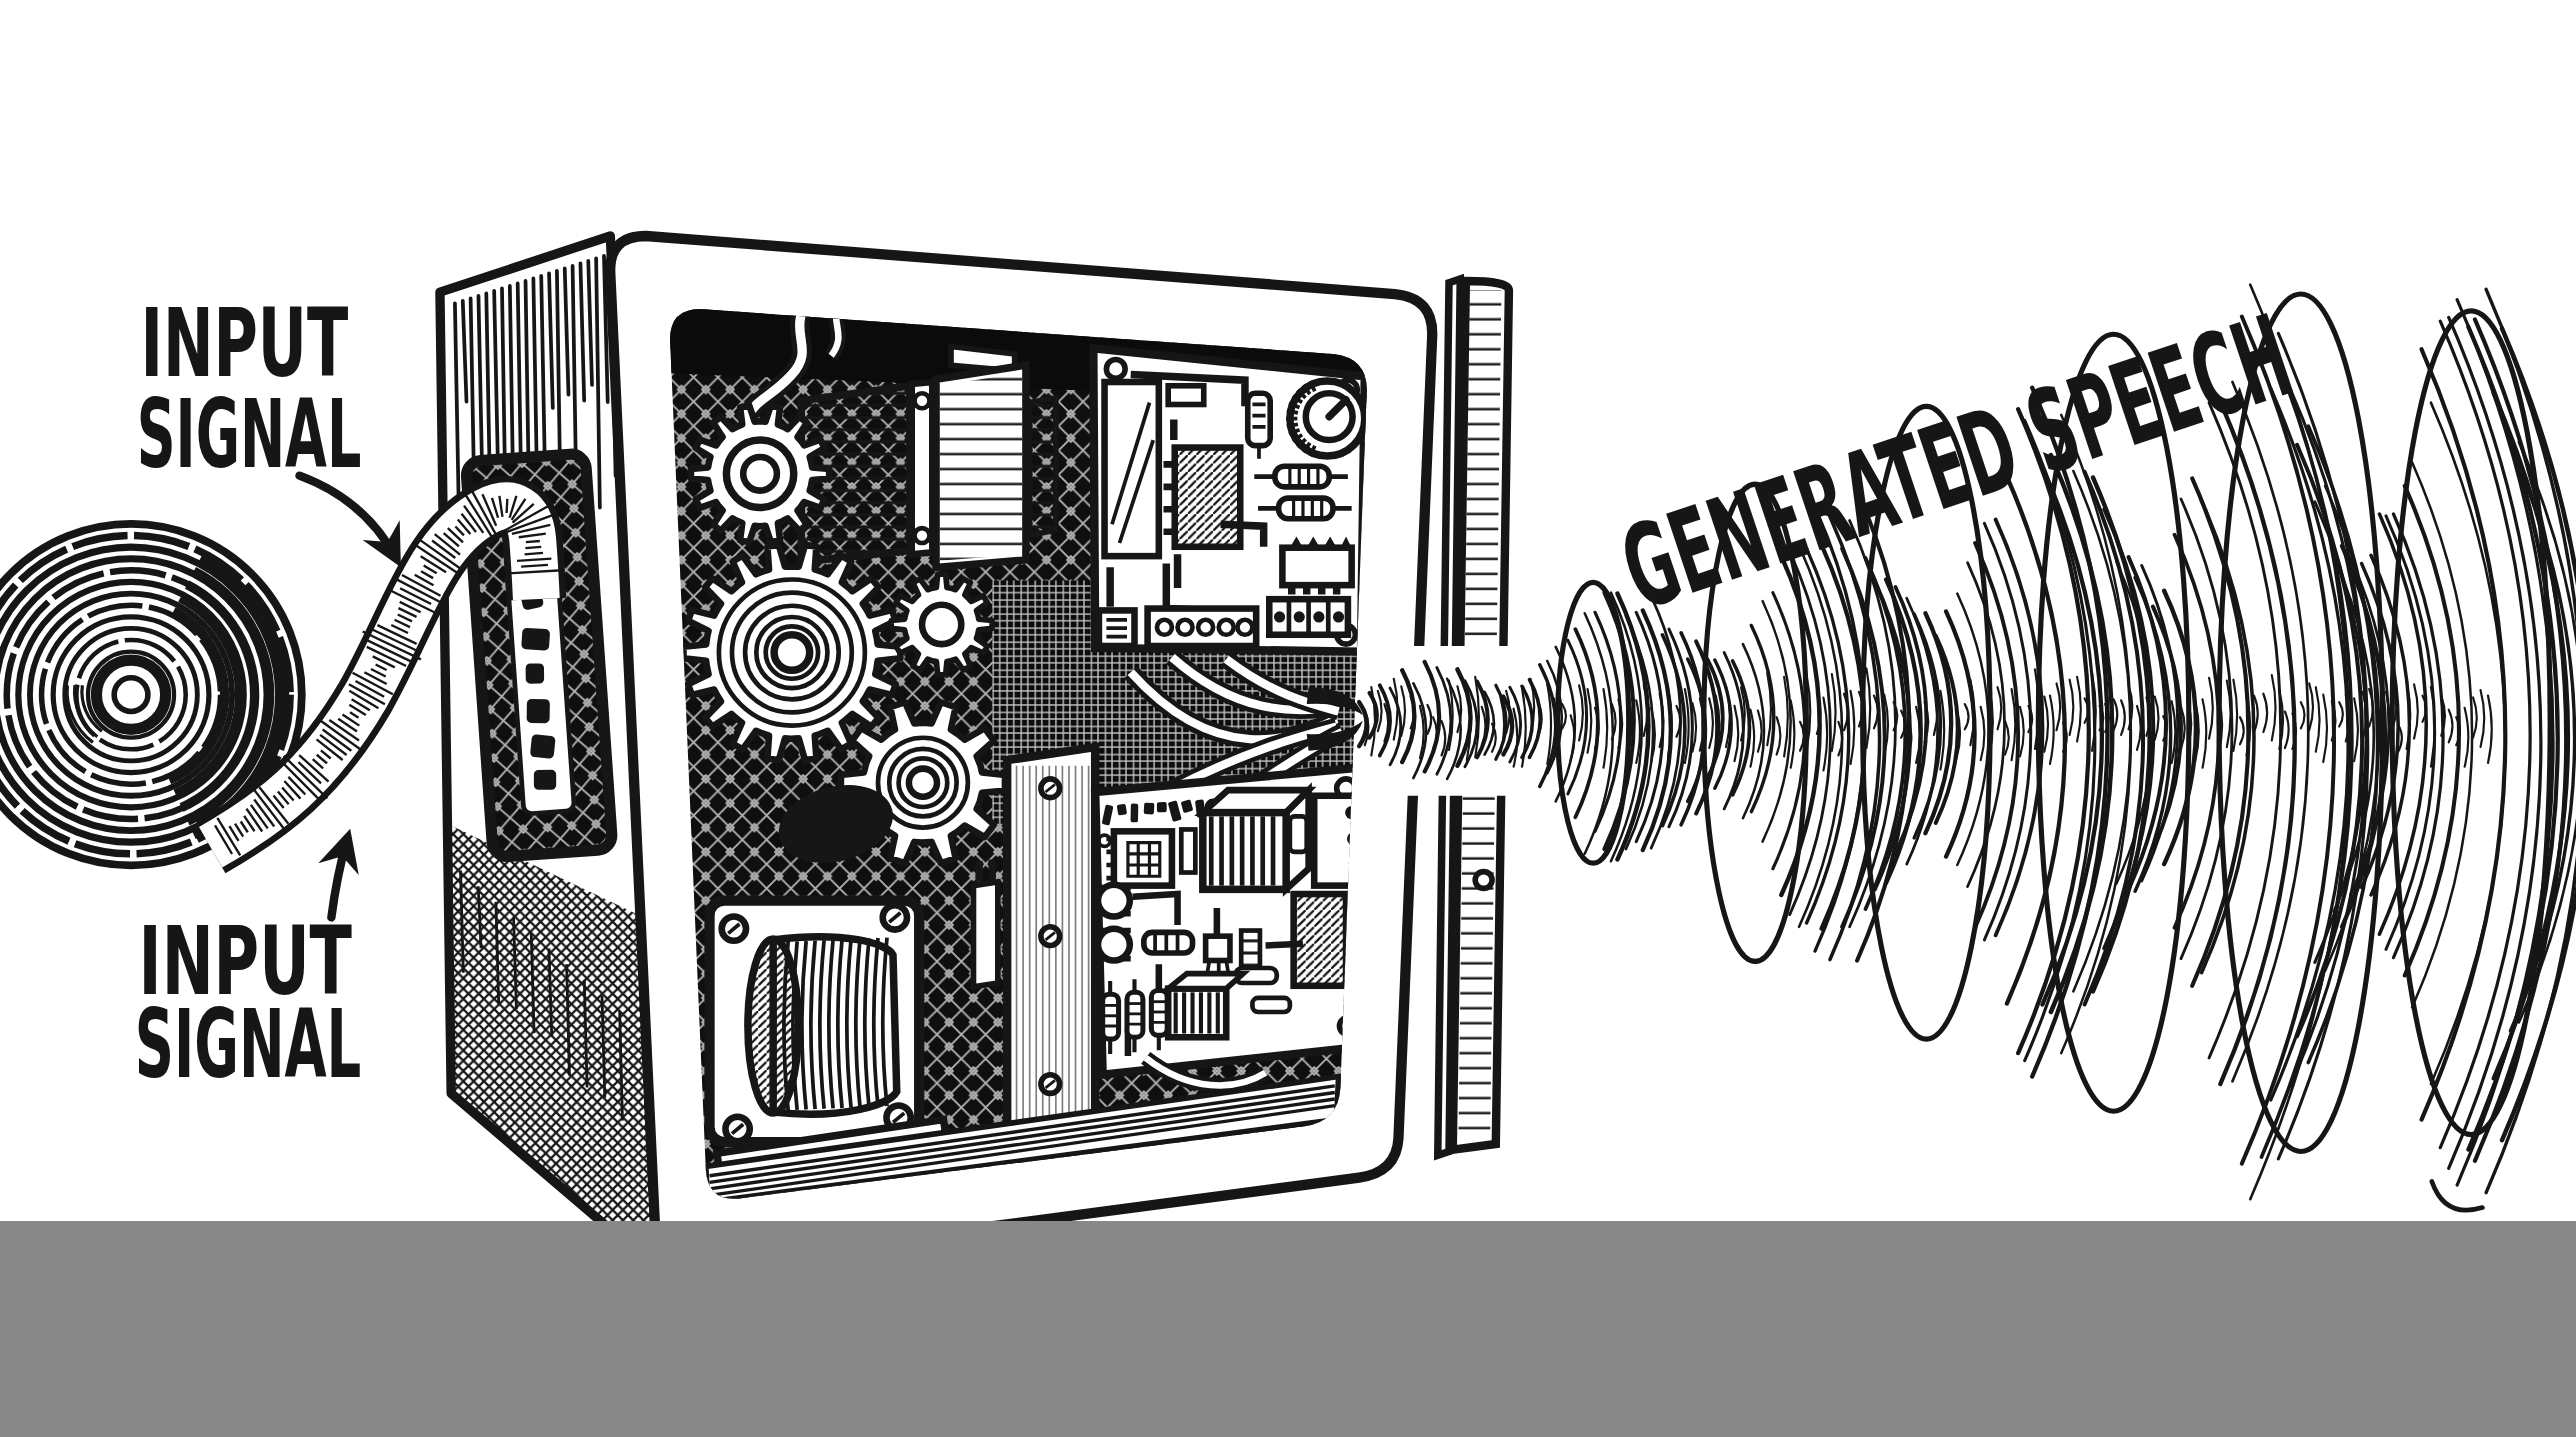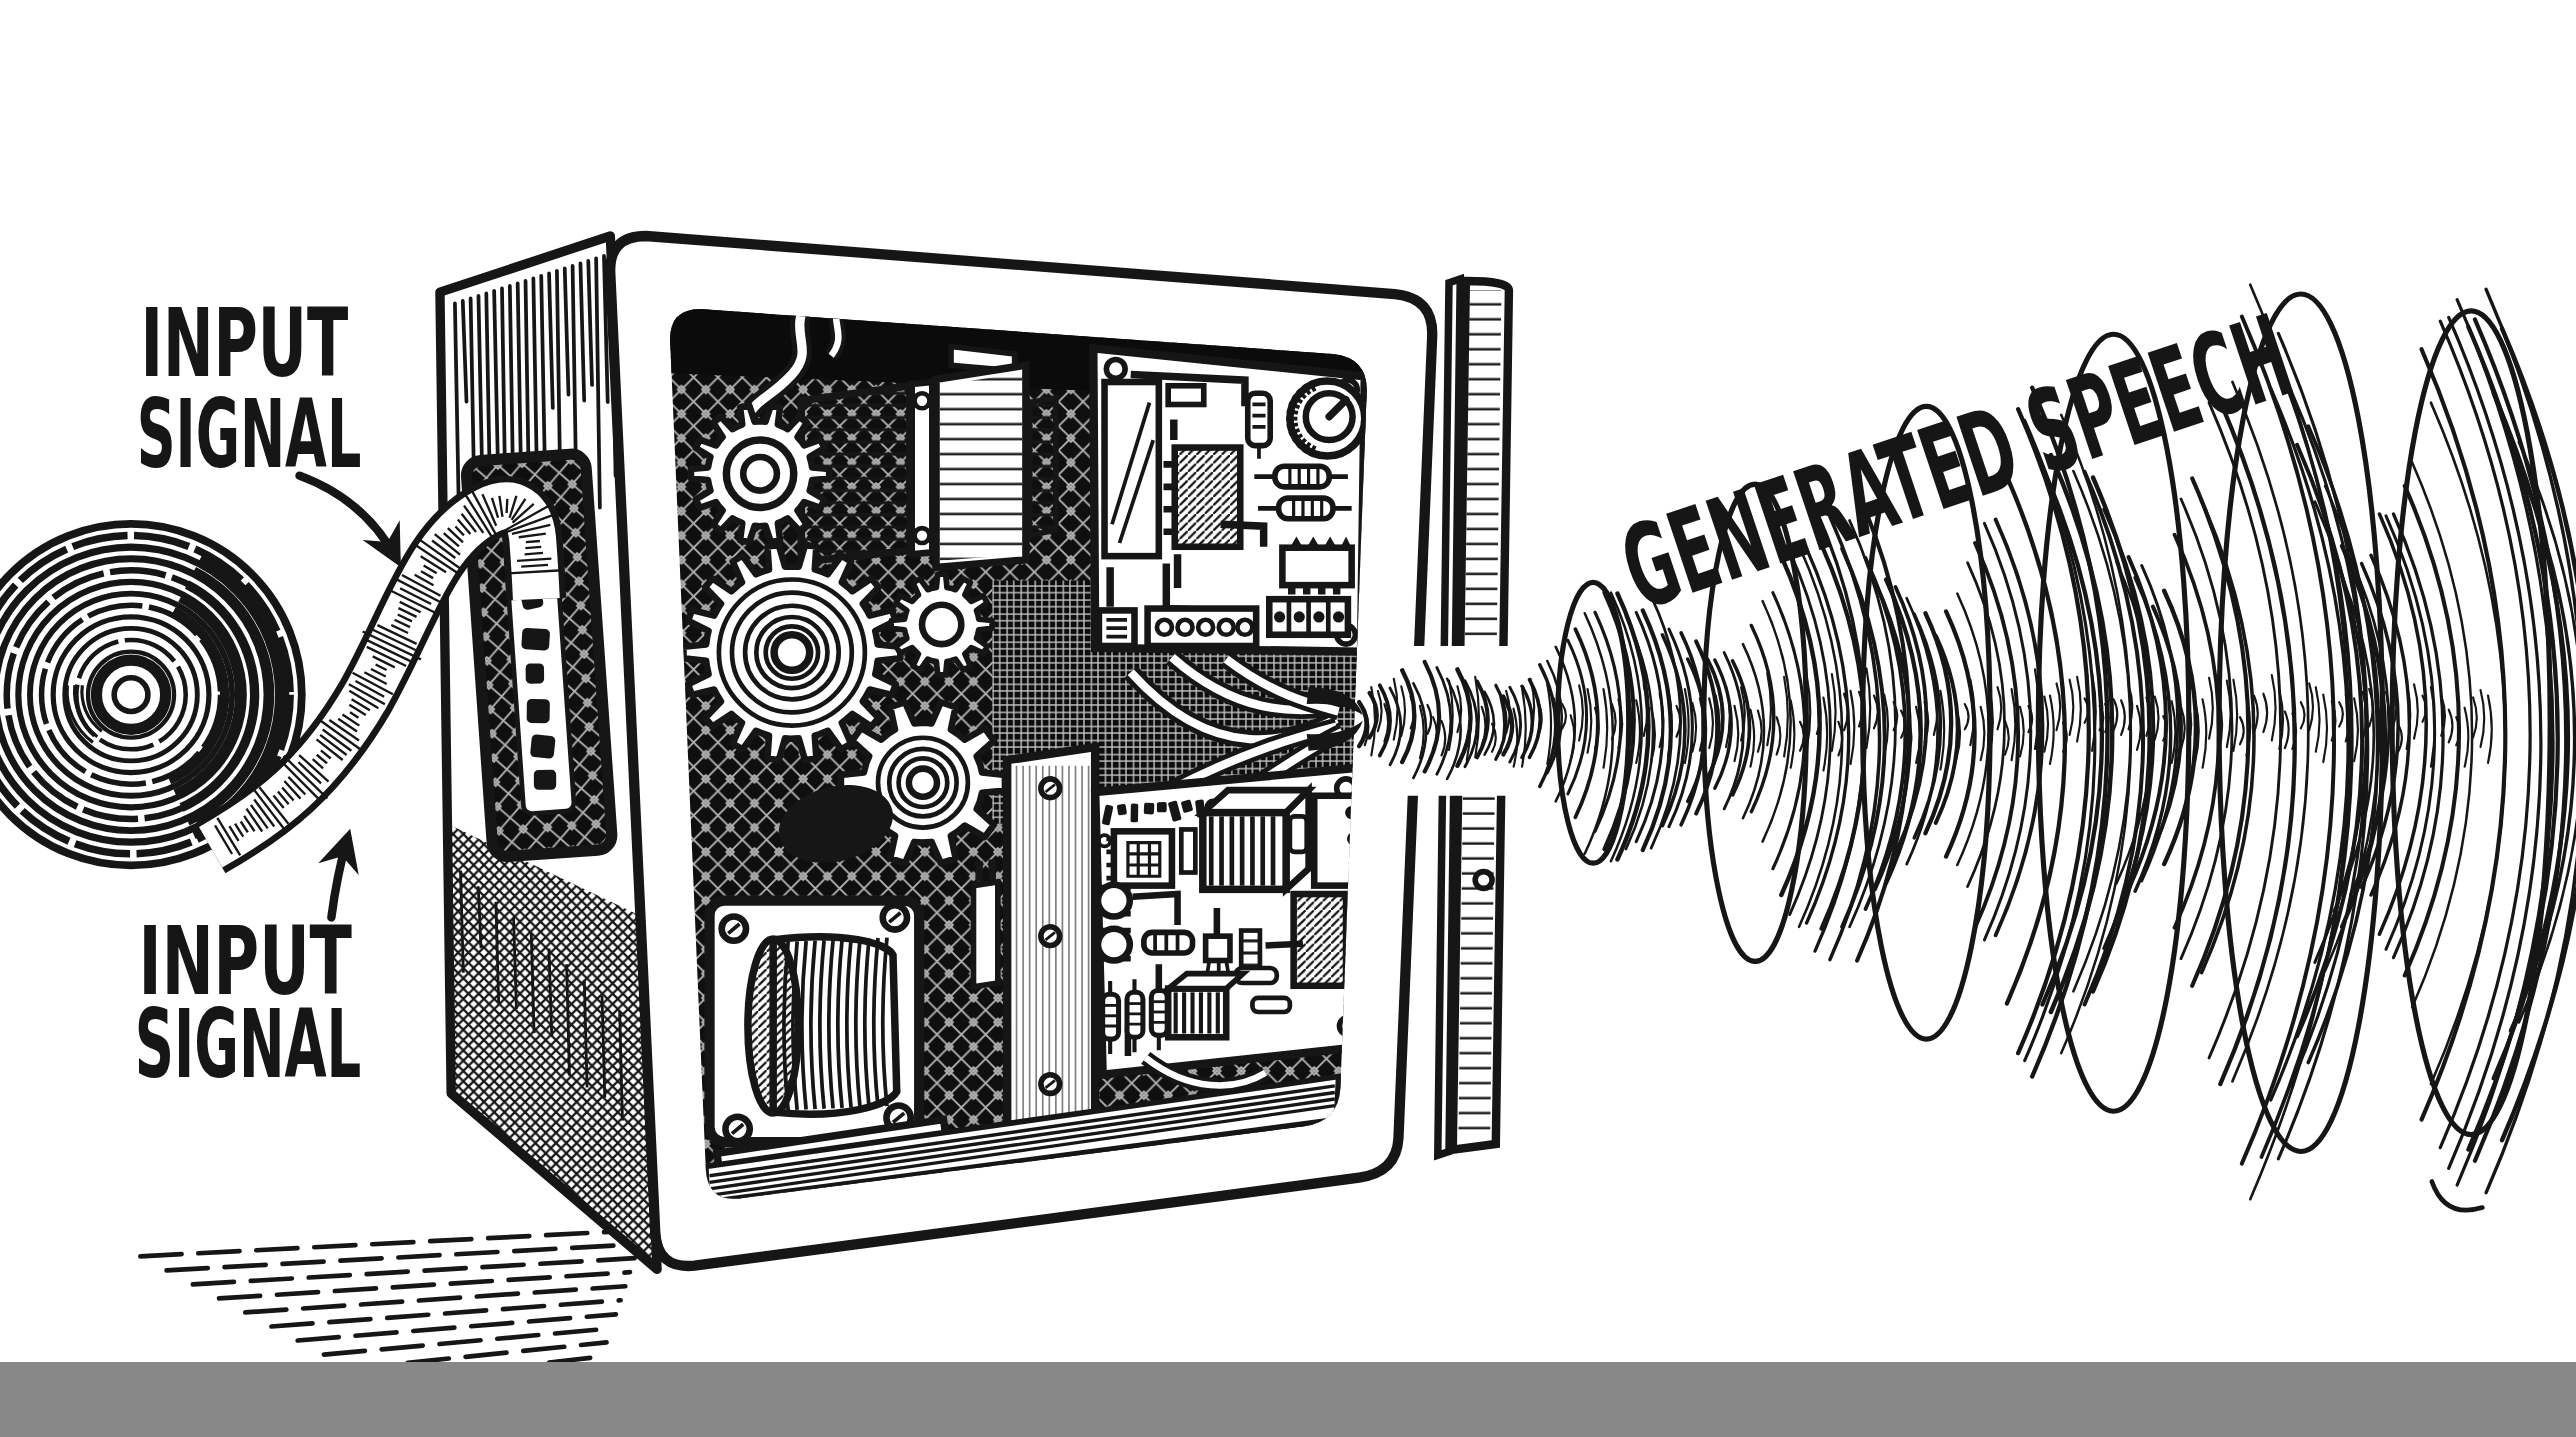--- a/index.html
+++ b/index.html
@@ -1,16 +1,16 @@
 <!DOCTYPE html>
 <html style="font-size:15px"><head>
 <meta charset="utf-8">
 <style>
   html,body{margin:0;padding:0;background:#888;}
-  #stage{position:relative;width:2576px;height:1362px;background:#fff;overflow:hidden;
+  #stage{position:relative;width:2576px;height:1221px;background:#fff;overflow:hidden;
          font-family:"DejaVu Sans",sans-serif;}
   svg{position:absolute;left:0;top:0;}
   text{font-family:"DejaVu Sans",sans-serif;font-weight:bold;}
 </style>
 </head>
 <body>
 
 <div id="stage">
 <svg width="2576" height="1438" viewBox="0 0 2752 1536">
   <defs>

